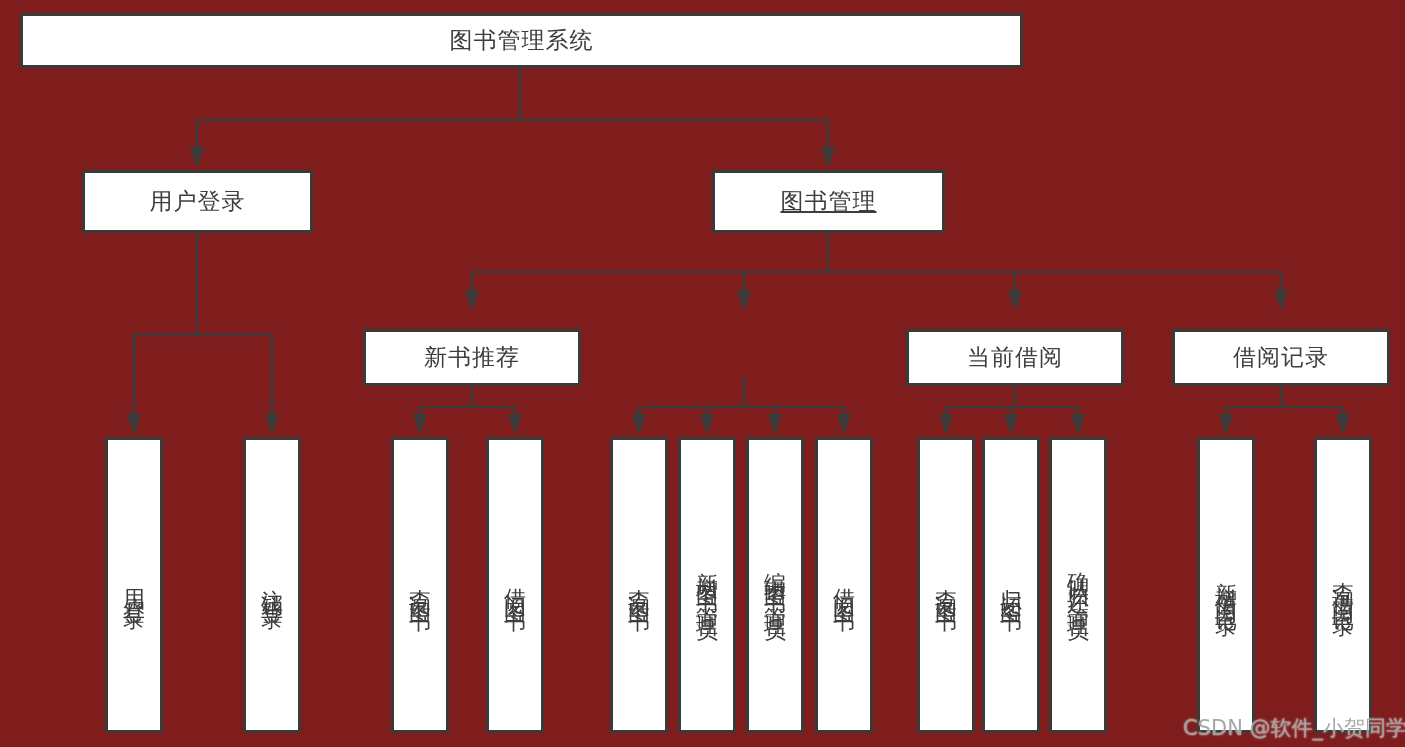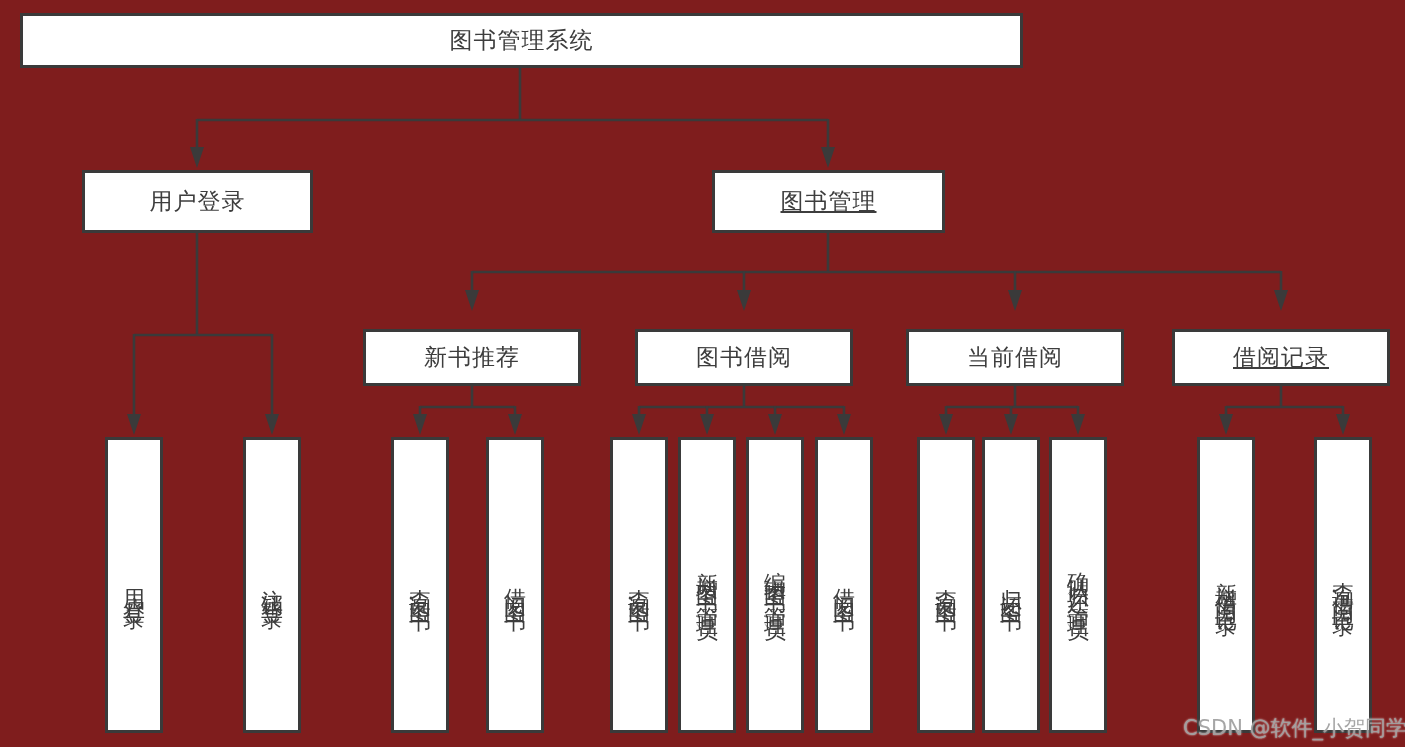--- a/index.html
+++ b/index.html
@@ -49,21 +49,21 @@
     line-height: 52px;
     max-height: 288px;
   }
   .root   { left: 20px;   top: 13px;  width: 1003px; height: 55px; }
   .lvl2a  { left: 82px;   top: 170px; width: 231px;  height: 63px; }
   .lvl2b  { left: 712px;  top: 170px; width: 233px;  height: 63px; text-decoration: underline; }
   .lvl3   { top: 297px; width: 218px; height: 57px; margin-top: 32px; }
   .l3a { left: 363px; }
   .l3b { left: 635px; }
   .l3c { left: 906px; text-align: center; }
-  .l3d { left: 1172px; text-decoration: underline; }
+  .l3d { left: 1172px; }
   .v01 { left: 105px; }
   .v02 { left: 243px; }
   .v03 { left: 391px; }
   .v04 { left: 486px; }
   .v05 { left: 610px; }
   .v06 { left: 678px; }
   .v07 { left: 746px; }
   .v08 { left: 815px; }
   .v09 { left: 917px; }
   .v10 { left: 982px; }
@@ -162,23 +162,20 @@
   <div class="box h lvl2a">
     <span>用户登录</span>
   </div>
   <div class="box h lvl2b">
     <span>图书管理</span>
   </div>
 
   <div class="box h lvl3 l3a">
     <span>新书推荐</span>
   </div>
-  <div class="box h lvl3 l3b">
-    <span>图书借阅</span>
-  </div>
   <div class="box h lvl3 l3c">
     <span>当前借阅</span>
   </div>
   <div class="box h lvl3 l3d">
     <span>借阅记录</span>
   </div>
 
   <div class="box v v01">
     <span class="vtext">用户登录</span>
   </div>

